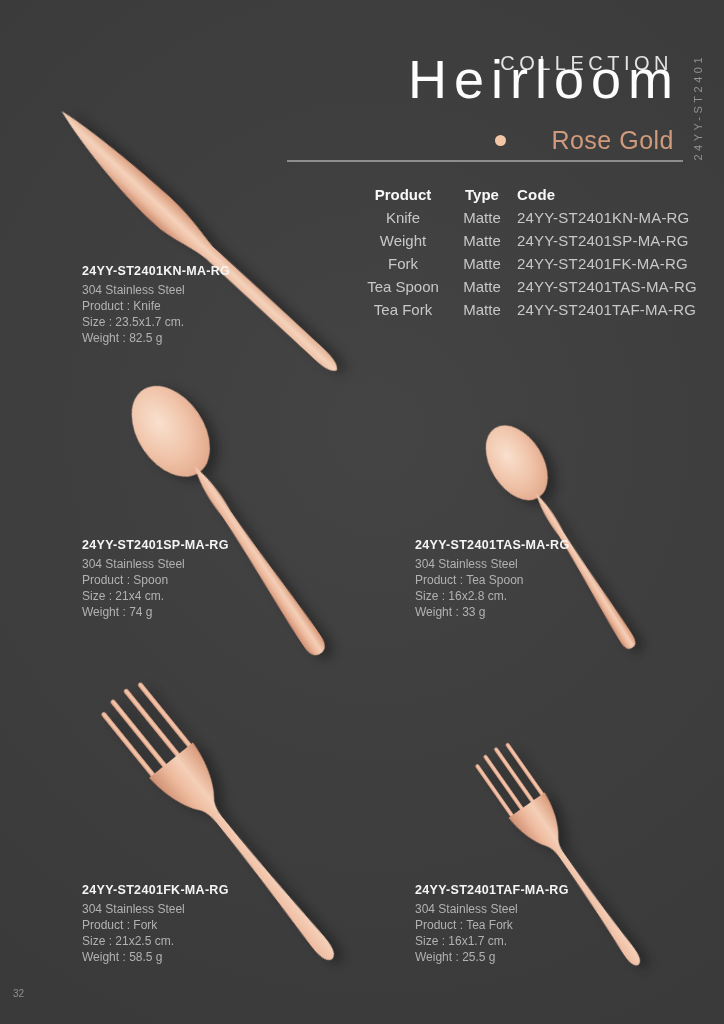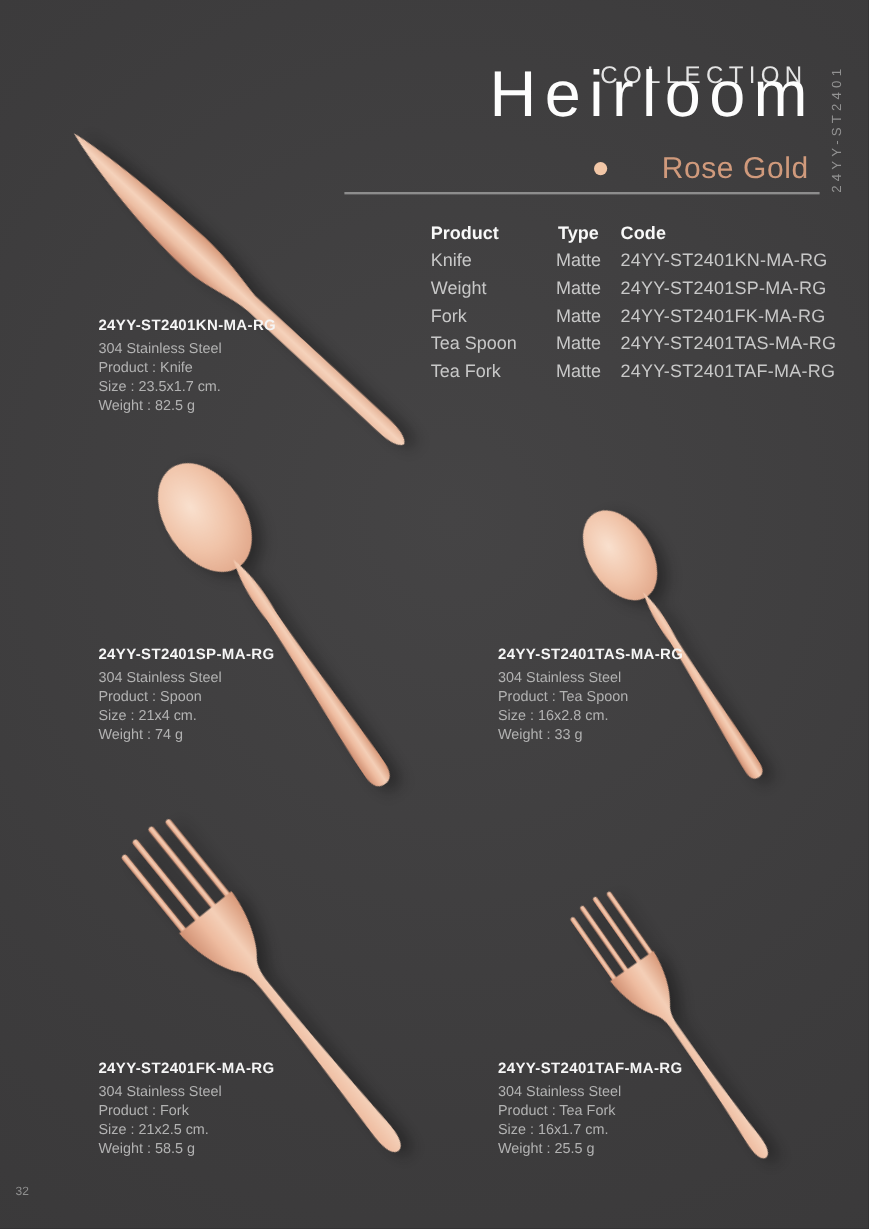--- a/index.html
+++ b/index.html
@@ -12,21 +12,21 @@
   .collection-label { position:absolute; top:52px; right:51px; font-size:20px; letter-spacing:4.5px; color:#e3e3e3; font-weight:500; }
   .main-title { position:absolute; top:52px; right:44px; font-size:54px; line-height:1; color:#fdfdfd; font-weight:400; letter-spacing:7px; }
   .finish-row { position:absolute; top:126px; right:50px; display:flex; align-items:center; gap:9px; }
   .finish-bullet { width:11px; height:11px; border-radius:50%; background:#f2c7a7; }
   .finish-text { font-size:25px; color:#d09a7c; letter-spacing:0.5px;margin-left:36px; }
   .vertical-code { position:absolute; top:54px; right:20px; writing-mode:vertical-rl; transform:rotate(180deg); font-size:11px; letter-spacing:3.5px; color:#929292; }
   .divider { position:absolute; left:287px; top:160px; width:396px; height:2px; background:#8d8d8d; }
   
   .spec-table { position:absolute; left:359px; top:186px; display:grid; grid-template-columns:88px 48px 182px; column-gap:11px; row-gap:6px; font-size:15px; color:#c8c8c8; }
   .spec-table .hcell { color:#f8f8f8; font-weight:bold; }
-  .c1 { text-align:left; } .c2 { text-align:center; } .c3 { text-align:left; letter-spacing:0.2px; white-space:nowrap; }
+  .c1 { text-align:center; } .c2 { text-align:center; } .c3 { text-align:left; letter-spacing:0.2px; white-space:nowrap; }
   
   .info { position:absolute; width:215px; }
   .info h3 { margin:0 0 4px 0; font-size:12.5px; letter-spacing:0.3px; color:#f5f5f5; font-weight:bold; }
   .info p { margin:0; font-size:12px; line-height:16px; color:#b2b2b2; }
   #info-knife    { left:82px;  top:264px; }
   #info-spoon    { left:82px;  top:538px; }
   #info-teaspoon { left:415px; top:538px; }
   #info-fork     { left:82px;  top:883px; }
   #info-teafork  { left:415px; top:883px; }
   

